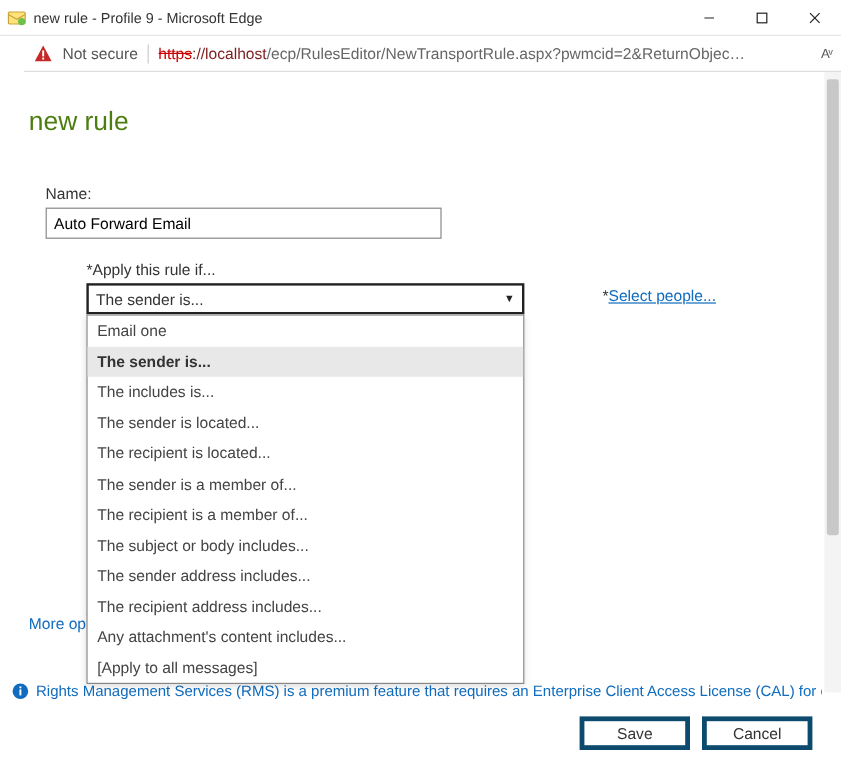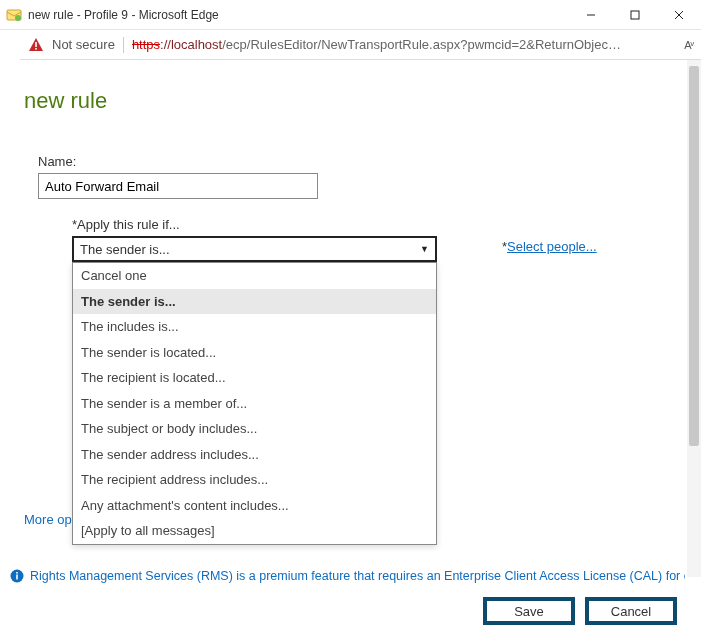--- a/index.html
+++ b/index.html
@@ -75,21 +75,21 @@
   }
   h1.page-title {
     font-size: 22px;
     font-weight: 400;
     color: #4d7c0f;
     margin-bottom: 40px;
   }
   .field-row { margin-left: 14px; }
   .label { font-size: 13px; color:#333; margin-bottom:4px; }
   .text-input {
-    width: 280px;
+    width: 330px;
     height: 26px;
     border: 1px solid #888;
     padding: 2px 6px;
     font-size: 13px;
     font-family: inherit;
   }
   .select-row { margin-top: 18px; margin-left:14px; }
   .select-box {
     width: 365px;
     height: 26px;
@@ -236,26 +236,27 @@
 
     <div class="select-row" style="position:relative;margin-left:48px;">
       <div class="label">*Apply this rule if...</div>
       <div class="select-box">
         <span>The sender is...</span>
         <span class="caret">▼</span>
       </div>
       <span class="side-link" style="top:22px;"><span class="ast">*</span><span>Select people...</span></span>
 
       <div class="dropdown-list" id="dropdown">
-          <div class="dd-item">Cancel one</div>
+          <div class="dd-item">Email one</div>
           <div class="dd-item hovered">The sender is...</div>
           <div class="dd-item">The includes is...</div>
           <div class="dd-item">The sender is located...</div>
           <div class="dd-item">The recipient is located...</div>
           <div class="dd-item">The sender is a member of...</div>
+          <div class="dd-item">The recipient is a member of...</div>
           <div class="dd-item">The subject or body includes...</div>
           <div class="dd-item">The sender address includes...</div>
           <div class="dd-item">The recipient address includes...</div>
           <div class="dd-item">Any attachment's content includes...</div>
           <div class="dd-item">[Apply to all messages]</div>
         </div>
     </div>
 
     <div class="under-dd">
       <label class="radio-lbl">

